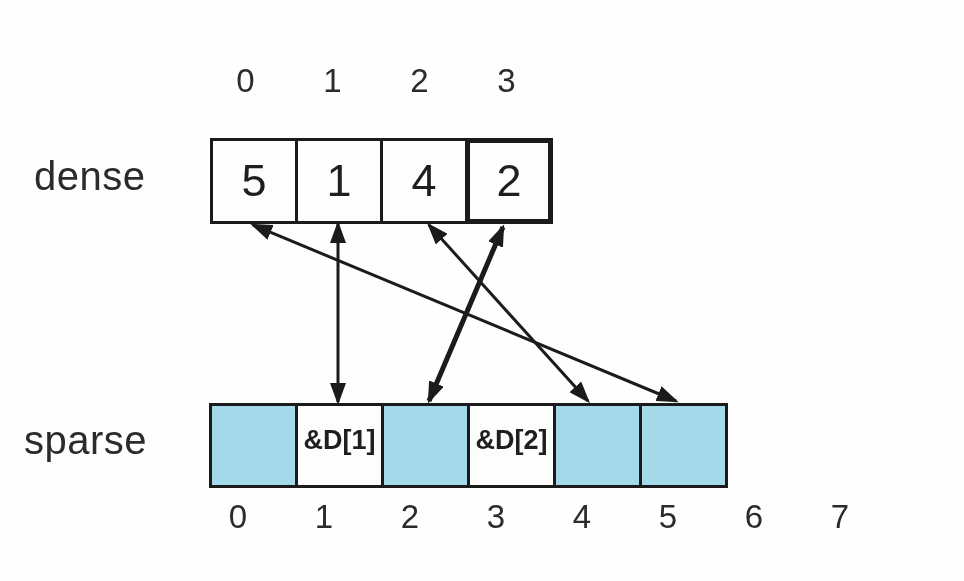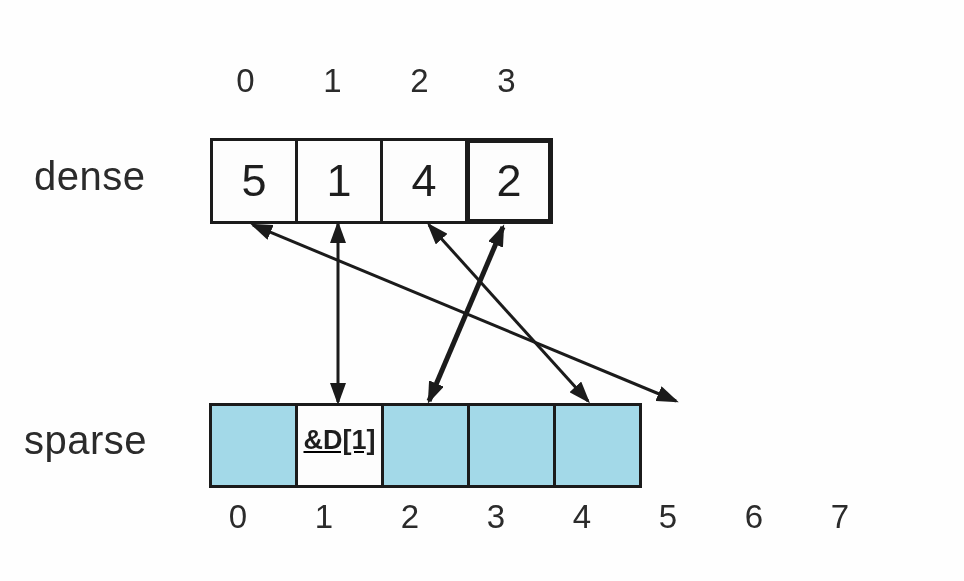--- a/index.html
+++ b/index.html
@@ -12,21 +12,21 @@
   .sparse-label{left:24px;top:420px;}
 
   .index-row{position:absolute;display:flex;font-size:33px;color:#2b2b2b;line-height:1;}
   .dense-indices{left:202px;top:64px;}
   .sparse-indices{left:195px;top:500px;}
   .index-row span{width:86px;text-align:center;}
   .dense-indices span{width:87px;}
 
   .array-row{position:absolute;display:flex;}
   .dense-array{left:210px;top:138px;}
-  .sparse-array{left:209px;top:403px;text-decoration:underline;}
+  .sparse-array{left:209px;top:403px;}
 
   .cell{
     box-sizing:border-box;background:#fdfdfd;border:3px solid #1b1b1b;
     display:flex;align-items:center;justify-content:center;margin-left:-3px;
   }
   .cell:first-child{margin-left:0;}
   .dense-cell{width:88px;height:86px;font-size:45px;color:#1e1e1e;}
   .dense-cell.thick{border-width:5px;}
   .sparse-cell{
     width:89px;height:85px;font-size:27px;font-weight:700;color:#1e1e1e;
@@ -69,20 +69,23 @@
   <div class="array-row sparse-array">
     <div class="cell sparse-cell filled">
         <span></span>
       </div>
     <div class="cell sparse-cell">
         <span>&amp;D[1]</span>
       </div>
     <div class="cell sparse-cell filled">
         <span></span>
       </div>
+    <div class="cell sparse-cell">
+        <span>&amp;D[2]</span>
+      </div>
     <div class="cell sparse-cell filled">
         <span></span>
       </div>
     <div class="cell sparse-cell filled">
         <span></span>
       </div>
   </div>
 
   <div class="index-row sparse-indices">
     <span>0</span>

